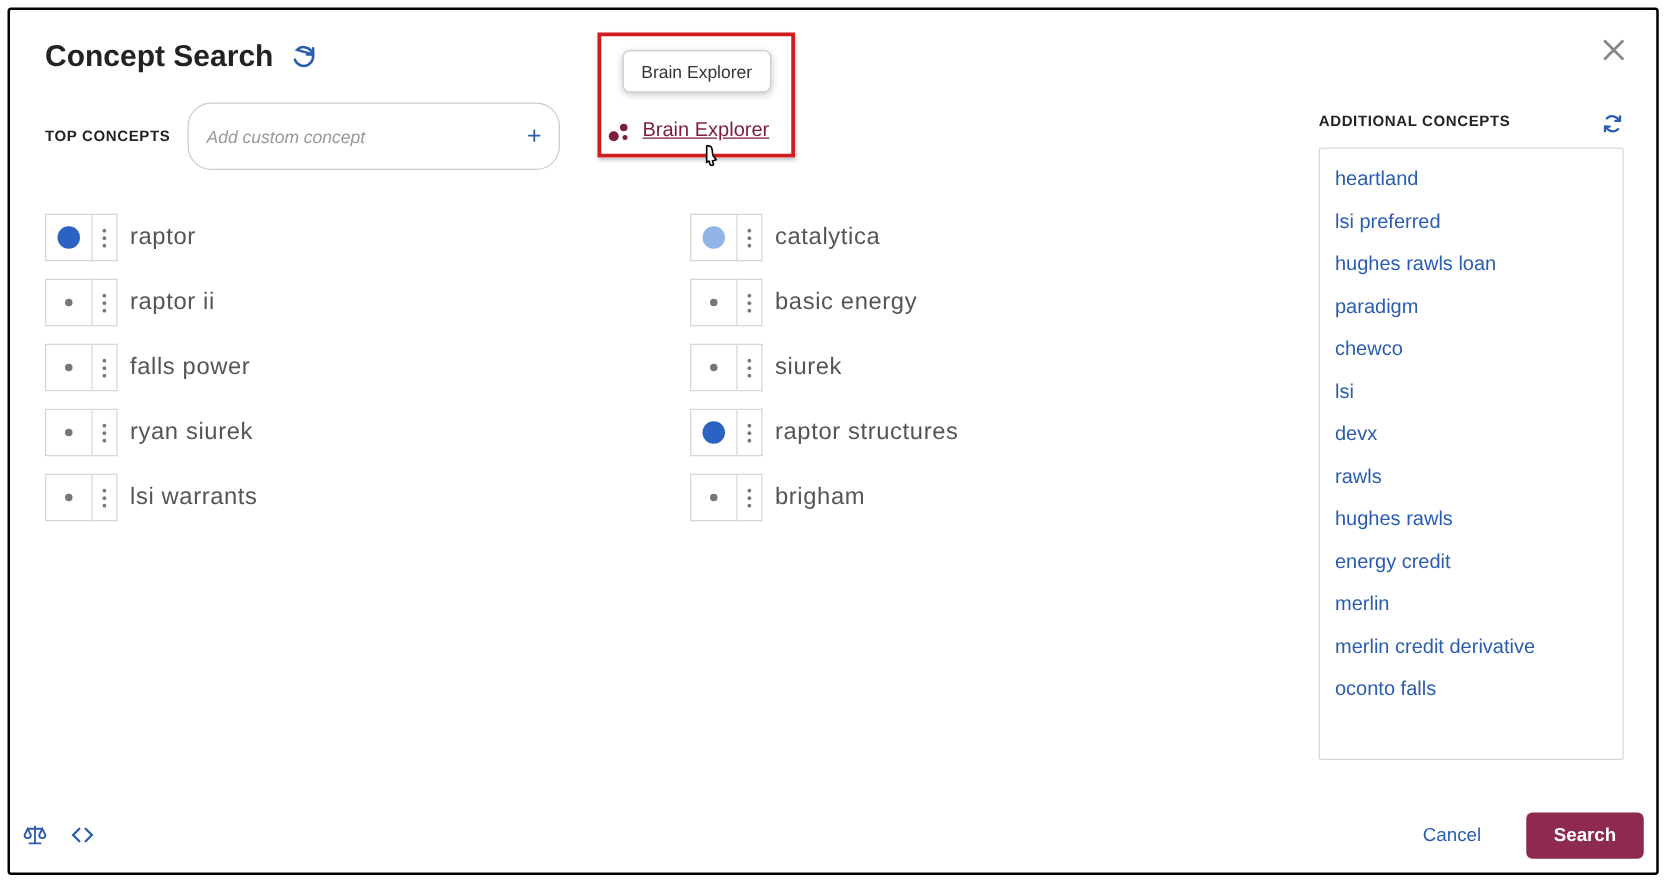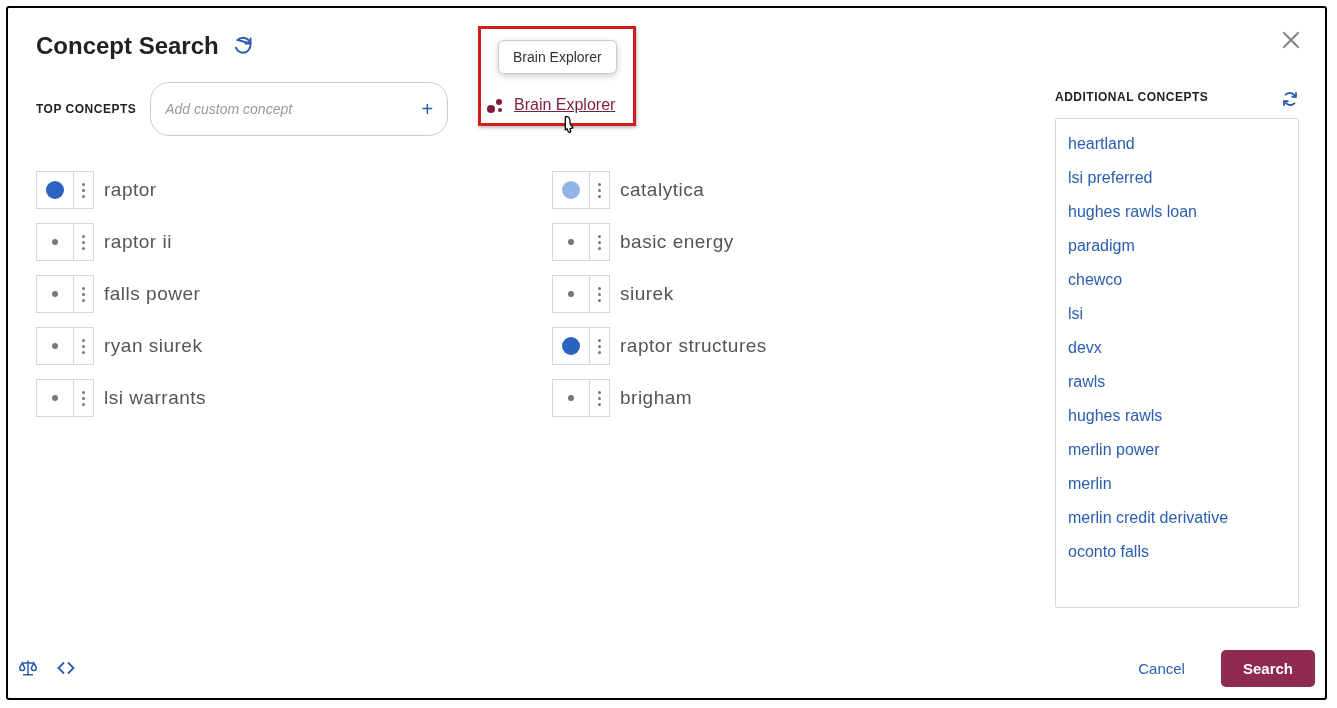--- a/index.html
+++ b/index.html
@@ -453,21 +453,21 @@
     <div class="additional-list" id="add-list">
         <div class="add-item">heartland</div>
         <div class="add-item">lsi preferred</div>
         <div class="add-item">hughes rawls loan</div>
         <div class="add-item">paradigm</div>
         <div class="add-item">chewco</div>
         <div class="add-item">lsi</div>
         <div class="add-item">devx</div>
         <div class="add-item">rawls</div>
         <div class="add-item">hughes rawls</div>
-        <div class="add-item">merlin power</div>
+        <div class="add-item">energy credit</div>
         <div class="add-item">merlin</div>
         <div class="add-item">merlin credit derivative</div>
         <div class="add-item">oconto falls</div>
       </div>
   </div>
 
   <div class="footer">
     <div class="footer-left">
       <span class="ficon">
         <svg viewBox="0 0 24 24" width="20" height="20" fill="none" stroke="currentColor" stroke-width="1.8">

